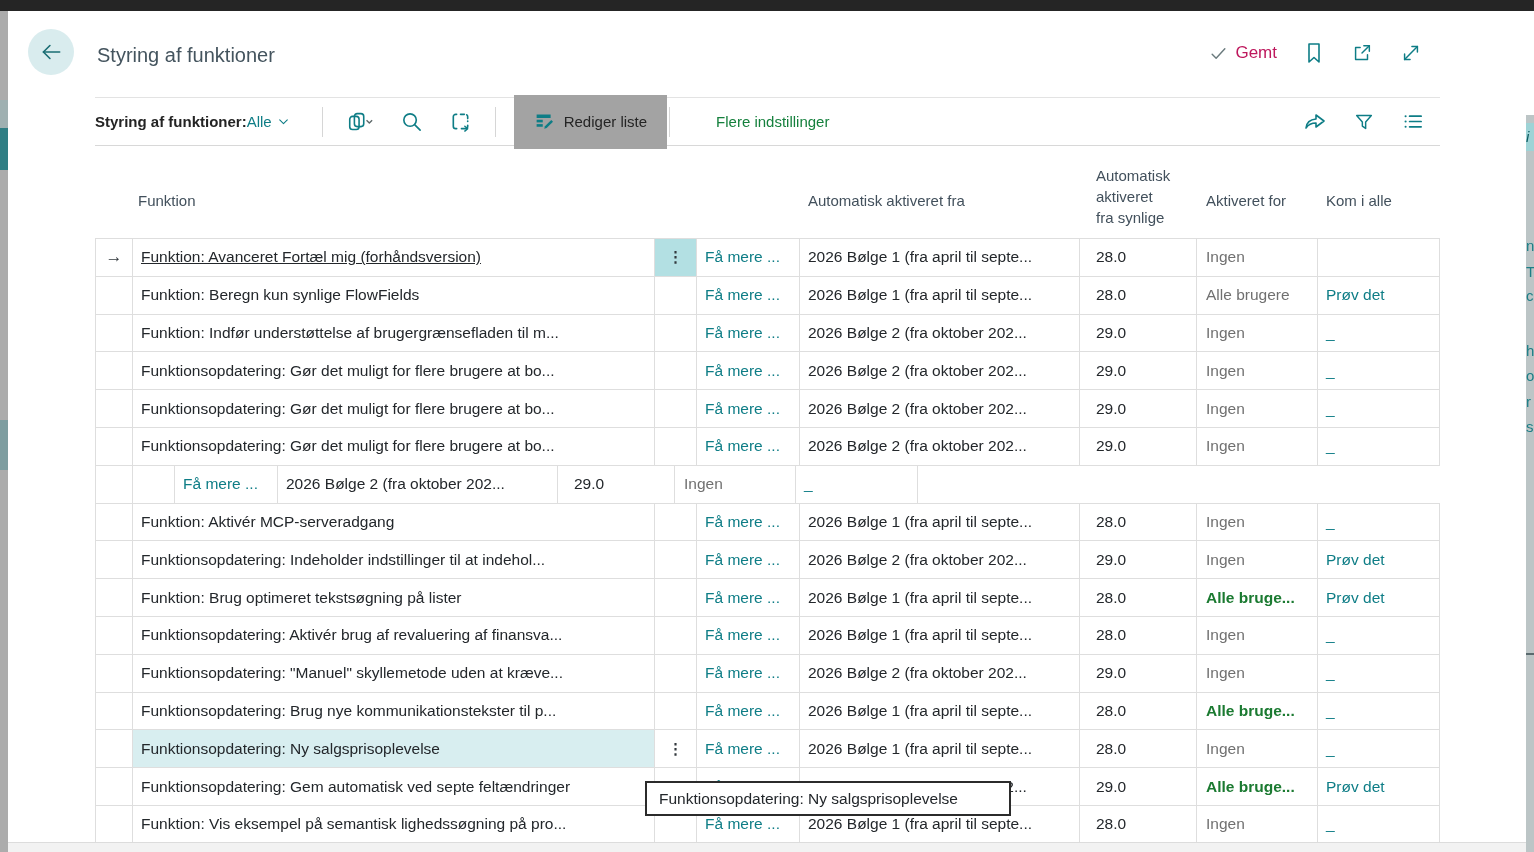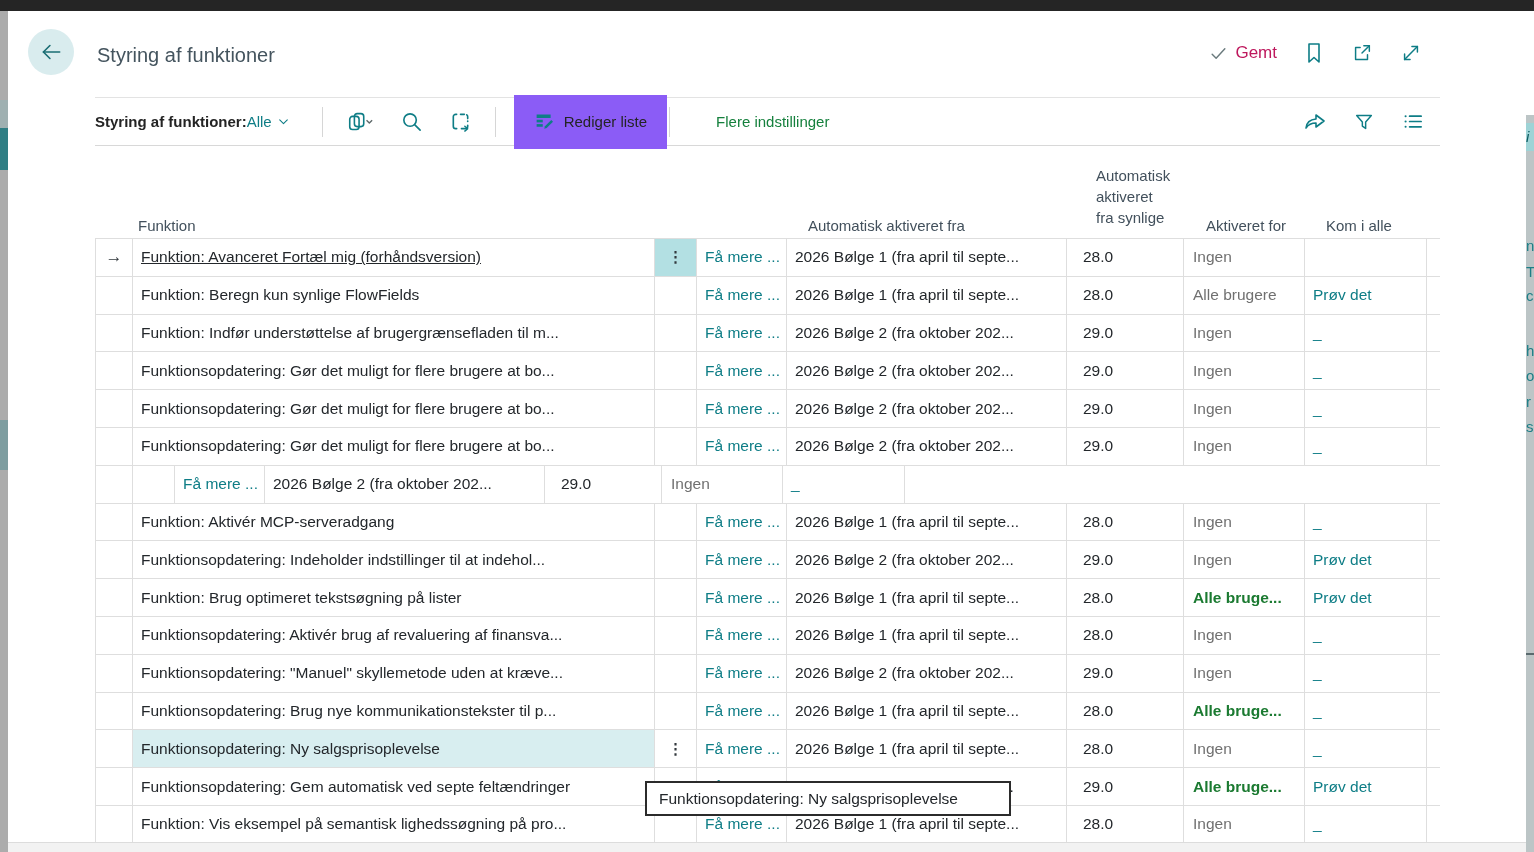--- a/index.html
+++ b/index.html
@@ -27,48 +27,48 @@
   .icon-btn{display:flex;align-items:center;justify-content:center;cursor:pointer;background:none;border:none;padding:0;}
 
   
   .toolbar{position:absolute;left:95px;top:97px;width:1345px;height:49px;
            border-top:1px solid #e3e3e3;border-bottom:1px solid #d8d8d8;
            display:flex;align-items:center;box-sizing:border-box;}
   .tb-caption{font-size:15px;font-weight:bold;color:#242424;margin-right:0;}
   .tb-filter{display:flex;align-items:center;gap:5px;color:#0e7d86;font-size:15px;cursor:pointer;margin-right:22px;}
   .tb-sep{width:1px;height:30px;background:#d6d6d6;margin:0 10px;}
   .tb-icon{display:flex;align-items:center;justify-content:center;padding:0 13px;cursor:pointer;background:none;border:none;}
-  .btn-editlist{display:flex;align-items:center;gap:9px;background:#8b5cf6;border:none;cursor:pointer;
+  .btn-editlist{display:flex;align-items:center;gap:9px;background:#a3a3a3;border:none;cursor:pointer;
                 height:54px;padding:0 20px;font-size:15px;color:#242424;margin-left:8px;
                 font-family:"Liberation Sans",sans-serif;}
   .tb-more{font-size:15px;color:#15803d;margin-left:30px;cursor:pointer;background:none;border:none;
            font-family:"Liberation Sans",sans-serif;}
   .tb-right{margin-left:auto;display:flex;align-items:center;gap:26px;padding-right:16px;}
 
   
   .table{position:absolute;left:95px;top:147px;width:1345px;}
   .thead{position:relative;height:91px;font-size:15px;color:#42505c;}
-  .th{position:absolute;bottom:4px;white-space:nowrap;}
+  .th{position:absolute;bottom:29px;white-space:nowrap;}
   .th-funktion{left:43px;}
   .th-fra{left:713px;}
   .th-ver{left:1001px;bottom:10px;line-height:21px;}
   .th-akt{left:1111px;}
   .th-kom{left:1231px;}
 
   .tbody{border-top:1px solid #dedede;}
   .row{display:flex;height:37.8px;box-sizing:border-box;border-bottom:1px solid #dedede;
        font-size:15.5px;align-items:stretch;}
   .cell{box-sizing:border-box;border-right:1px solid #dedede;display:flex;align-items:center;
         white-space:nowrap;overflow:hidden;}
   .c-sel{width:38px;border-left:1px solid #dedede;justify-content:center;color:#32383d;font-size:17px;}
   .c-funk{width:522px;padding-left:8px;color:#23272b;}
   .c-funk.hl{background:#d8eef0;}
   .c-dots{width:42px;justify-content:center;color:#32383d;font-weight:bold;font-size:15px;cursor:pointer;}
   .c-dots.dhl{background:#b3e0e3;}
-  .c-more{width:90px;padding-left:8px;}
+  .c-more{width:103px;padding-left:8px;}
   .c-fra{width:280px;padding-left:8px;color:#23272b;}
   .c-ver{width:117px;padding-left:16px;color:#23272b;}
   .c-akt{width:121px;padding-left:9px;color:#707070;}
   .c-kom{width:122px;padding-left:8px;}
   .link{color:#0e7d86;cursor:pointer;}
   .rowlink{text-decoration:underline;cursor:pointer;}
   .green{color:#1b7a31;font-weight:bold;}
 
   
   .tooltip{position:absolute;left:645px;top:781px;width:366px;height:35px;background:#ffffff;

